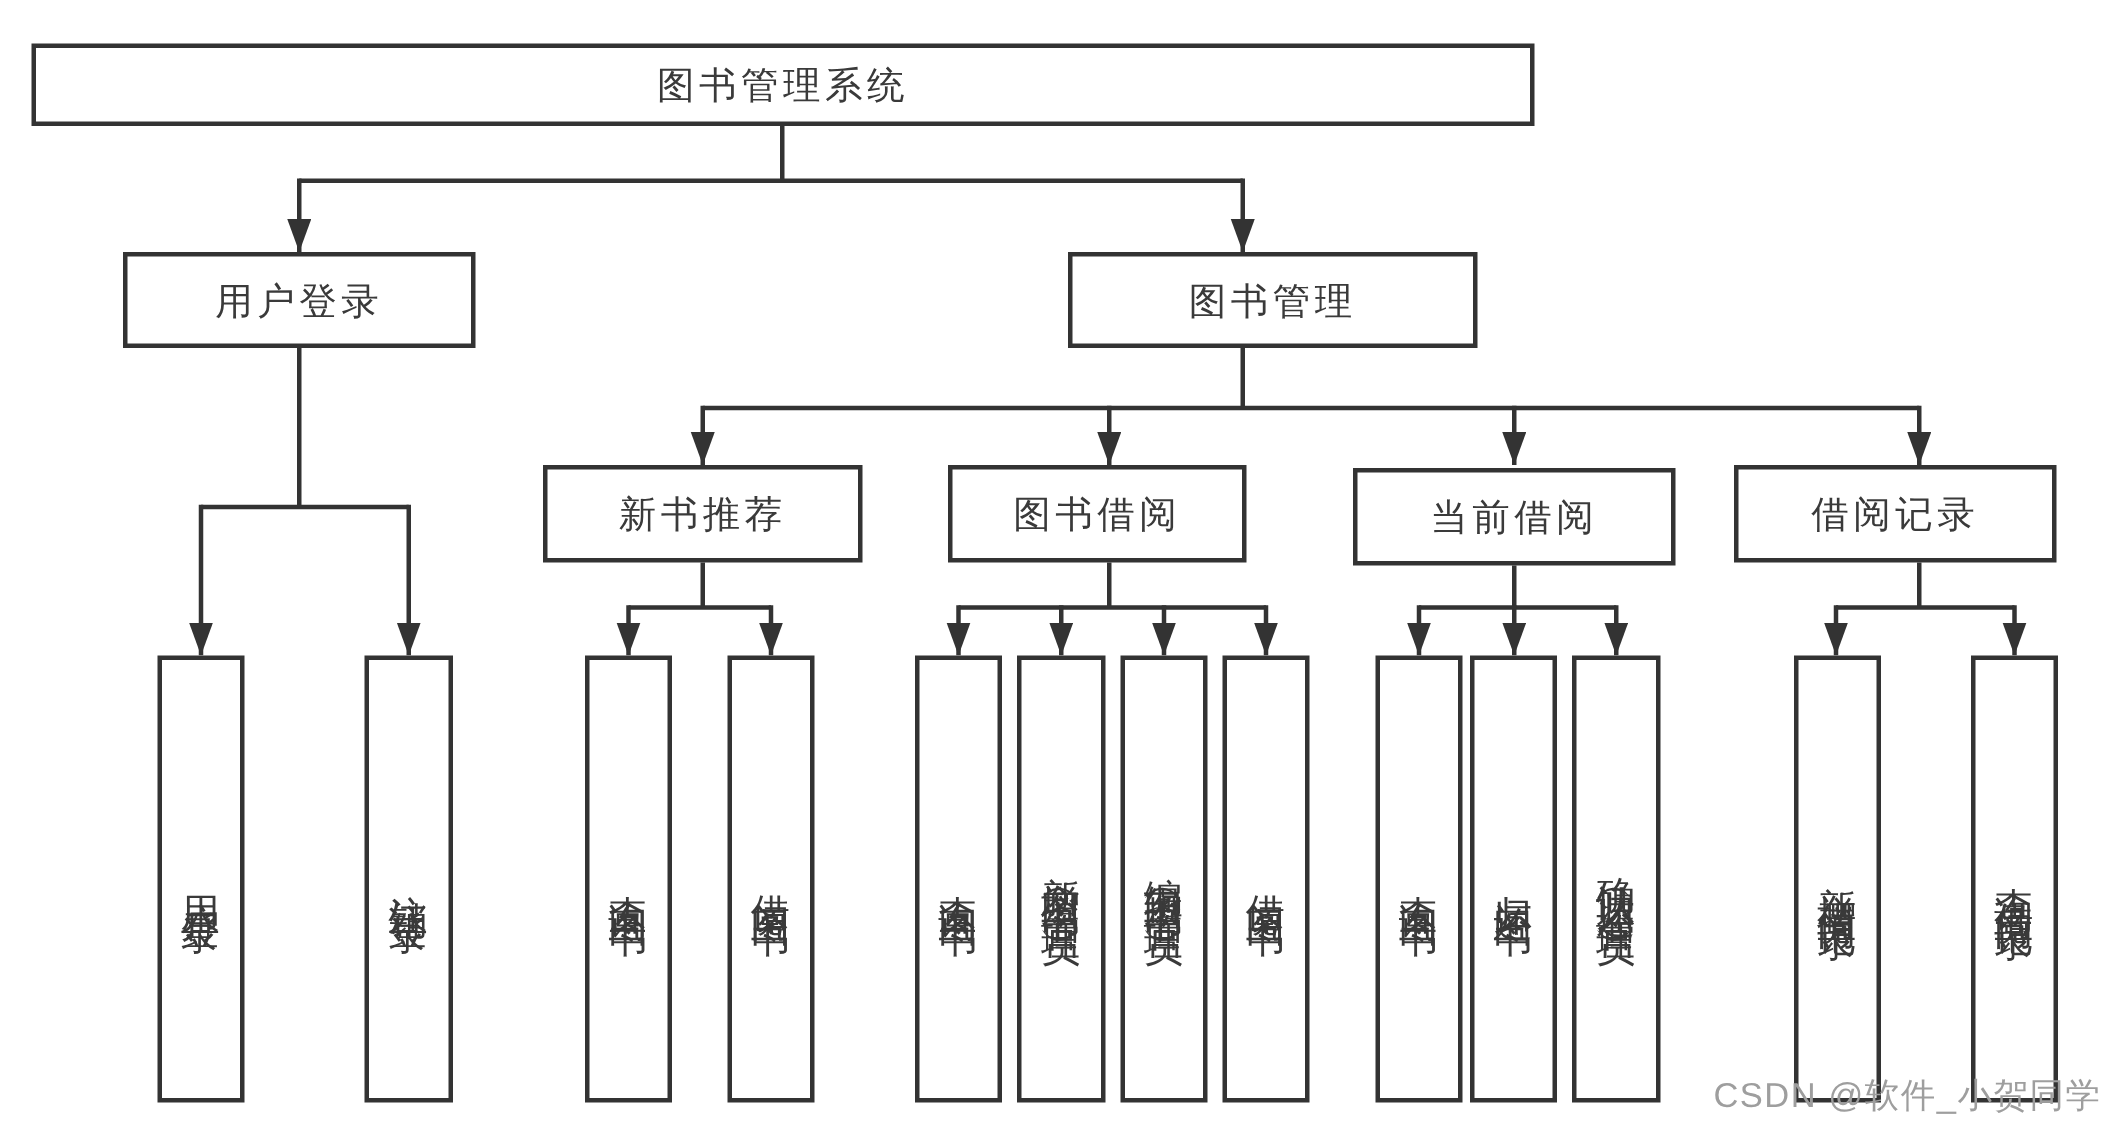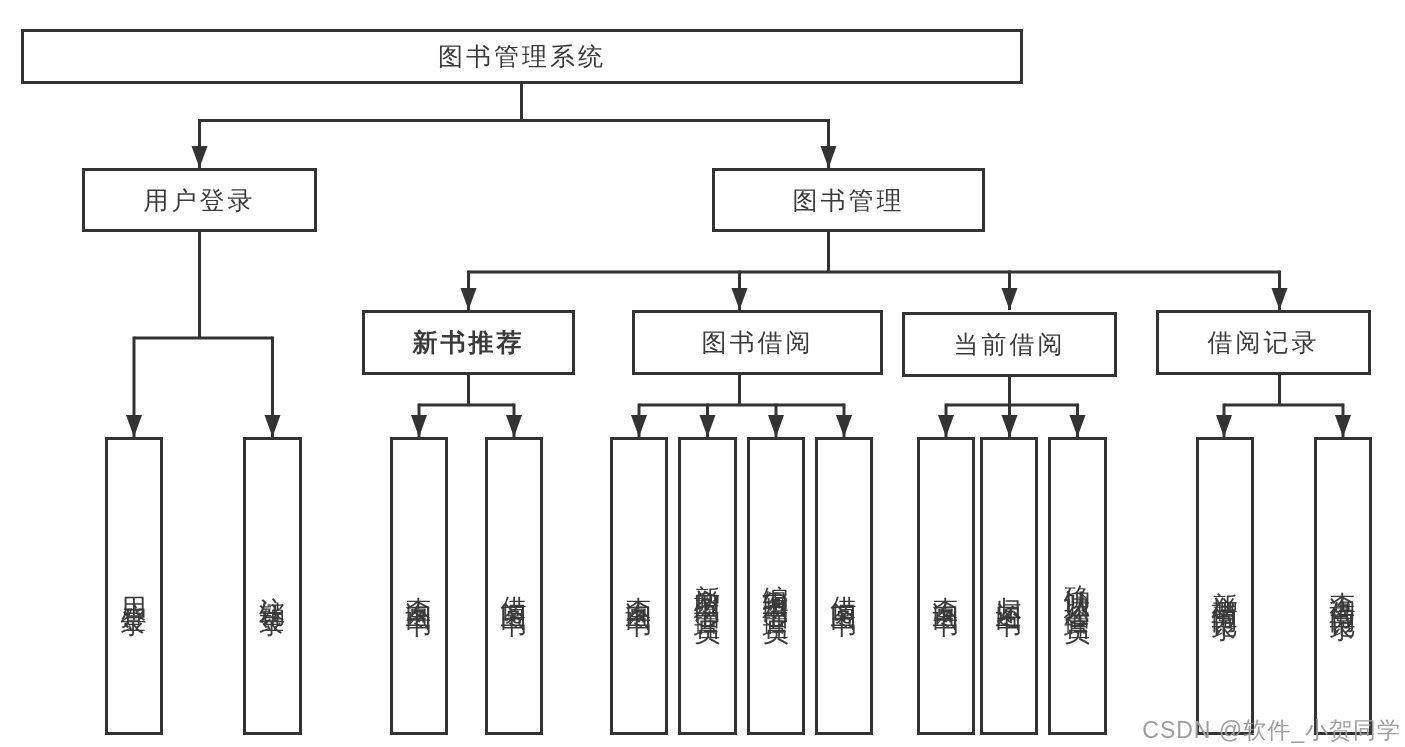--- a/index.html
+++ b/index.html
@@ -111,24 +111,24 @@
     <span>图书管理系统</span>
   </div>
 
   <div class="node h" style="left:82px; top:168px; width:235px; height:64px;">
     <span>用户登录</span>
   </div>
   <div class="node h" style="left:712px; top:168px; width:273px; height:64px;">
     <span>图书管理</span>
   </div>
 
-  <div class="node h" style="left:362px; top:310px; width:213px; height:65px;font-weight:bold;">
+  <div class="node h" style="left:362px; top:310px; width:213px; height:65px;">
     <span>新书推荐</span>
   </div>
-  <div class="node h" style="left:632px; top:310px; width:251px; height:65px;">
+  <div class="node h" style="left:632px; top:310px; width:199px; height:65px;">
     <span>图书借阅</span>
   </div>
   <div class="node h" style="left:902px; top:312px; width:215px; height:65px;">
     <span>当前借阅</span>
   </div>
   <div class="node h" style="left:1156px; top:310px; width:215px; height:65px;">
     <span>借阅记录</span>
   </div>
 
   <div class="node v" style="left:105px; top:437px; width:58px; height:298px;">

